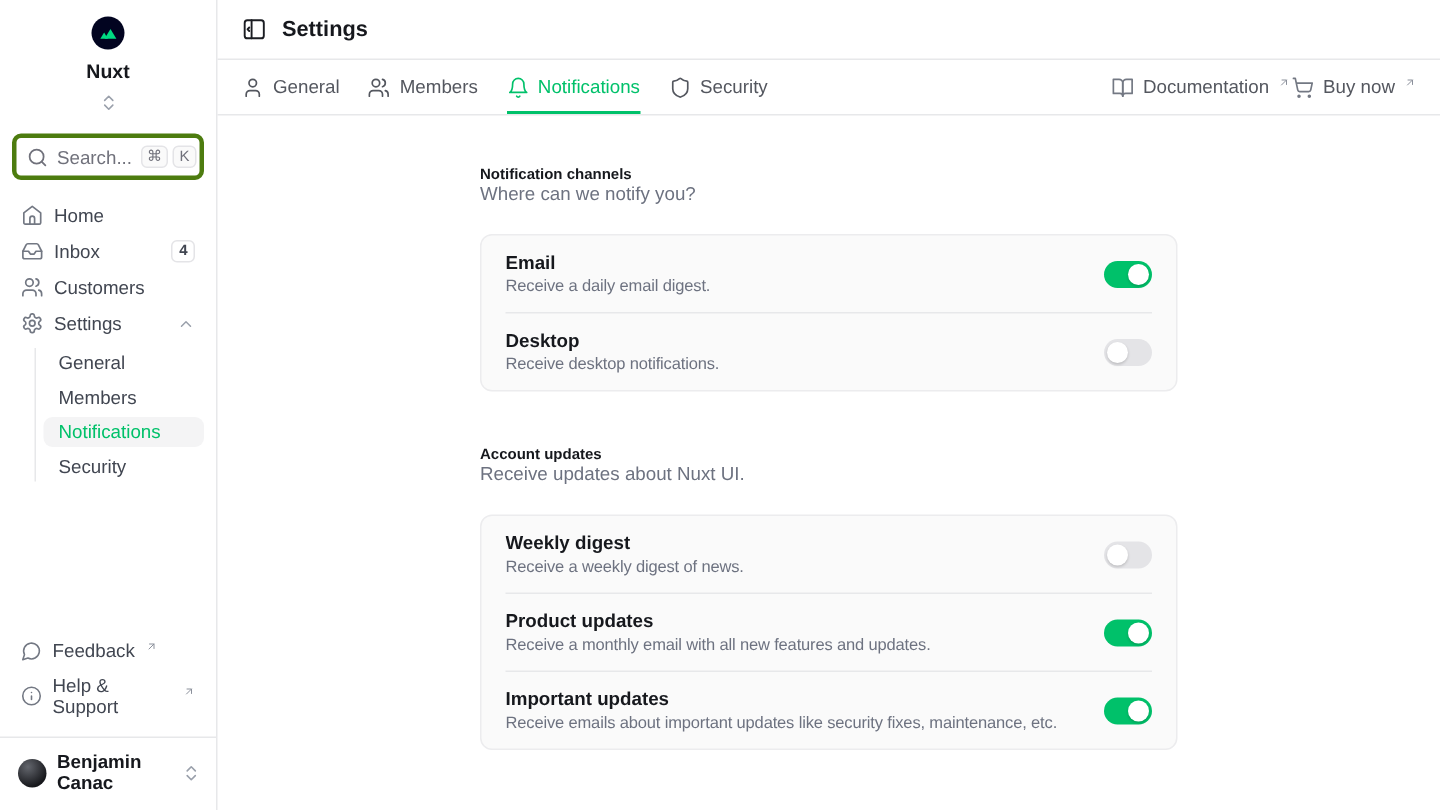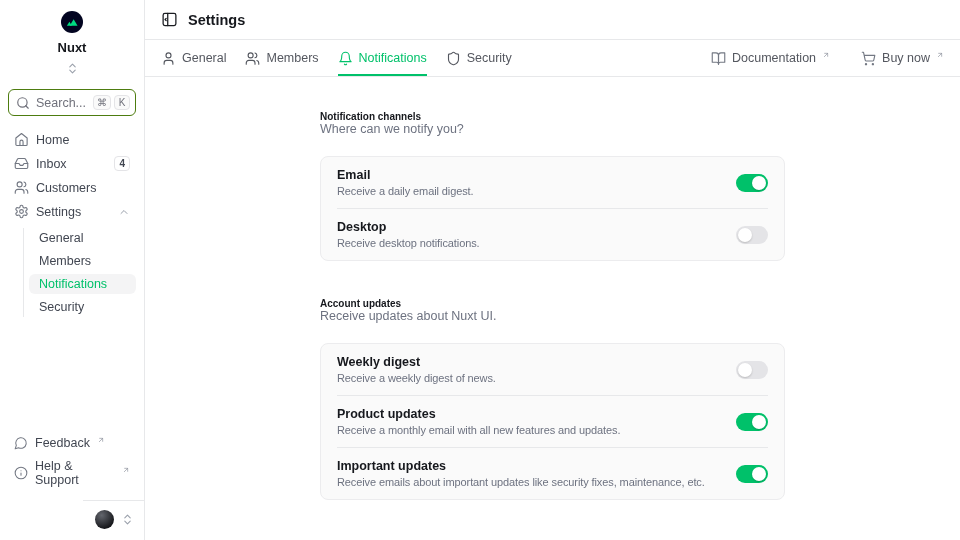--- a/index.html
+++ b/index.html
@@ -9,21 +9,21 @@
 
   
   .sidebar { width:145px; min-width:145px; border-right:1px solid #e7e8ea; display:flex; flex-direction:column; padding:8px; }
   .ws-row { display:flex; align-items:center; gap:7px; padding:3px 4px; border-radius:6px; cursor:pointer;flex-direction:column; }
   .ws-logo { width:22px; height:22px; border-radius:50%; background:#020420; display:flex; align-items:center; justify-content:center; flex-shrink:0; }
   .ws-logo svg { width:13px; height:13px; }
   .ws-name { font-weight:700; font-size:13px; flex:1; }
   .icon { display:inline-flex; align-items:center; justify-content:center; }
   svg.st { fill:none; stroke:currentColor; stroke-width:2; stroke-linecap:round; stroke-linejoin:round; }
 
-  .search-btn { margin-top:11px; display:flex; align-items:center; gap:6px; border:1px solid #4d7c0f; border-radius:6px; padding:5px 5px 5px 7px; color:#70717b; cursor:pointer; background:#fff; }
+  .search-btn { margin-top:11px; display:flex; align-items:center; gap:6px; border:3px solid #4d7c0f; border-radius:6px; padding:5px 5px 5px 7px; color:#70717b; cursor:pointer; background:#fff; }
   .search-btn .s-label { flex:1; font-size:12.5px; }
   .kbd { font-size:10px; line-height:13px; border:1px solid #e4e4e7; background:#fafafa; border-radius:4px; padding:0 3px; min-width:16px; text-align:center; color:#70717b; }
 
   .nav { margin-top:13px; display:flex; flex-direction:column; gap:3px; }
   .nav-item { display:flex; align-items:center; gap:7px; padding:3px 6px; border-radius:6px; color:#414651; cursor:pointer; font-weight:500; }
   .nav-item .icon, .f-item .icon { color:#737883; }
   .nv-label { flex:1; }
   .badge { font-size:10px; line-height:13px; border:1px solid #e4e4e7; border-radius:4px; padding:0 4px; color:#414651; background:#fff; font-weight:600; }
   .chev { color:#9aa0ab; display:inline-flex; }
   .sub-list { margin:3px 0 0 15px; border-left:1px solid #e7e8ea; padding-left:5px; display:flex; flex-direction:column; gap:3px; }
@@ -39,21 +39,21 @@
 
   
   .main { flex:1; display:flex; flex-direction:column; min-width:0; }
   .main-header { height:40px; min-height:40px; border-bottom:1px solid #e7e8ea; display:flex; align-items:center; gap:10px; padding:0 16px; }
   .collapse-btn { display:flex; color:#1b1d22; cursor:pointer; }
   .page-title { font-size:14.5px; font-weight:700; }
 
   .tabbar { height:37px; min-height:37px; border-bottom:1px solid #e7e8ea; display:flex; align-items:center; padding:0 16px; gap:19px; }
   .tab { height:100%; display:flex; align-items:center; gap:6px; color:#54575f; font-weight:500; cursor:pointer; border-bottom:2px solid transparent; padding-top:2px; }
   .tab.active { color:#00c16a; border-bottom-color:#00c16a; }
-  .tab-actions { margin-left:auto; display:flex; gap:31px; align-items:center; }
+  .tab-actions { margin-left:auto; display:flex; gap:1px; align-items:center; }
   .action { display:flex; align-items:center; gap:6px; color:#54575f; font-weight:500; cursor:pointer; }
   .action .icon { color:#737883; }
 
   .content { flex:1; overflow:hidden; }
   .container { width:465px; margin:0 auto; padding-top:34px; }
   .section.second { margin-top:37px; }
   .sec-title { font-size:10px; font-weight:700; }
   .sec-desc { margin-top:0; color:#6d7280; }
   .card { margin-top:20px; background:#fafafa; border:1px solid #ececee; border-radius:8px; overflow:hidden; }
   .row { display:flex; align-items:center; gap:14px; padding:11px 16px; }
@@ -187,20 +187,21 @@
     <span class="ext">
               <svg class="st" viewBox="0 0 24 24" width="8" height="8">
                 <path d="M7 17 17 7"></path>
                 <path d="M8 7h9v9"></path>
               </svg>
             </span>
   </div>
         </div>
       <div class="user-row">
         <span class="user-avatar"></span>
+        <span class="user-name">Benjamin Canac</span>
         <span class="chev">
             <svg class="st" viewBox="0 0 24 24" width="13" height="13">
               <path d="m7 15 5 5 5-5"></path>
               <path d="m7 9 5-5 5 5"></path>
             </svg>
           </span>
       </div>
     </div>
   </aside>
 

